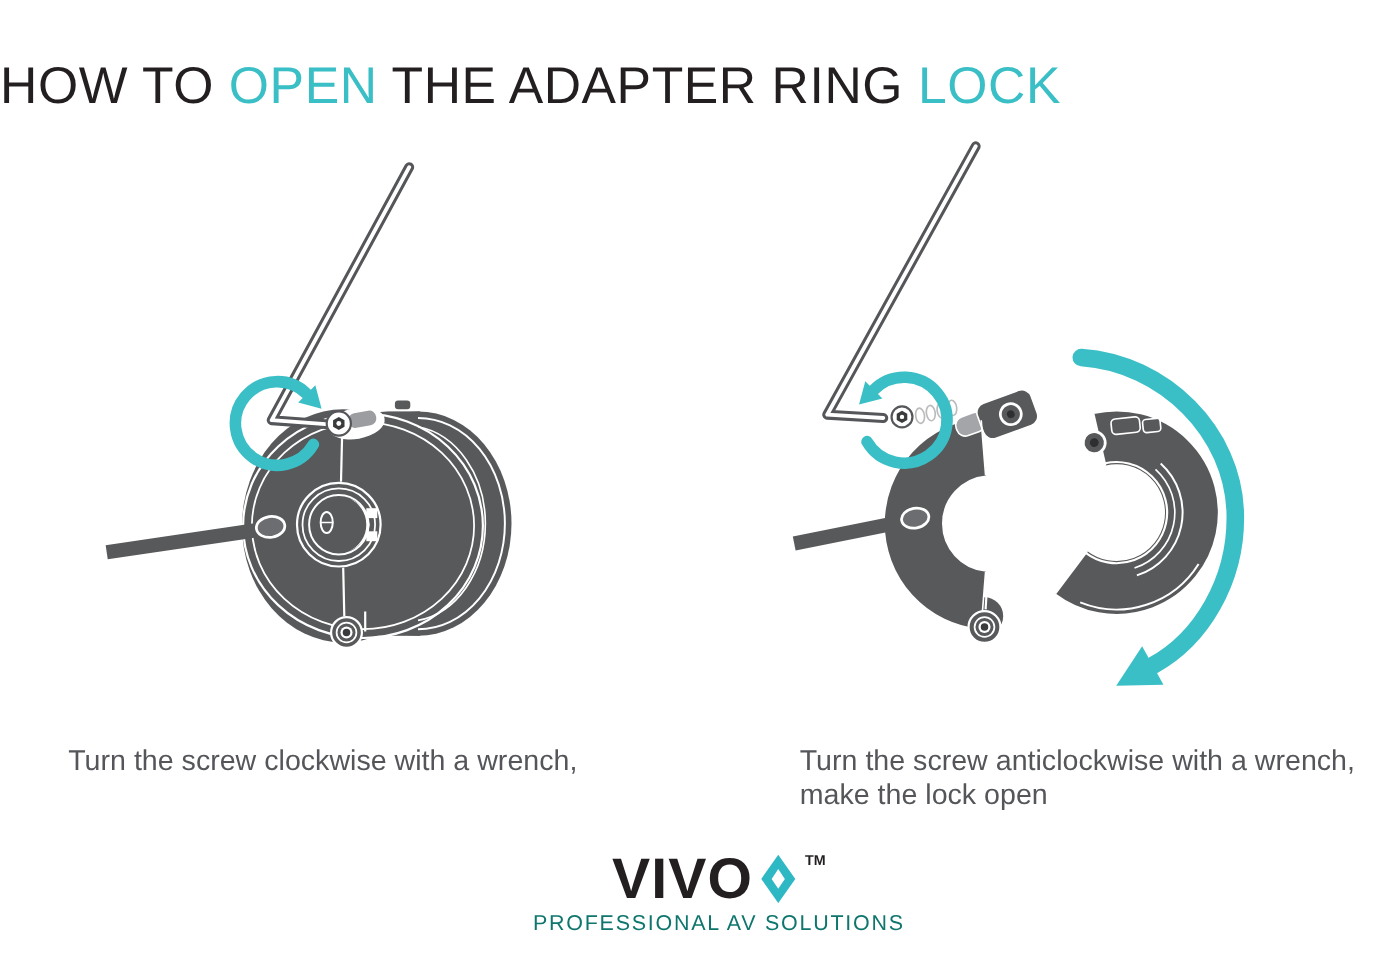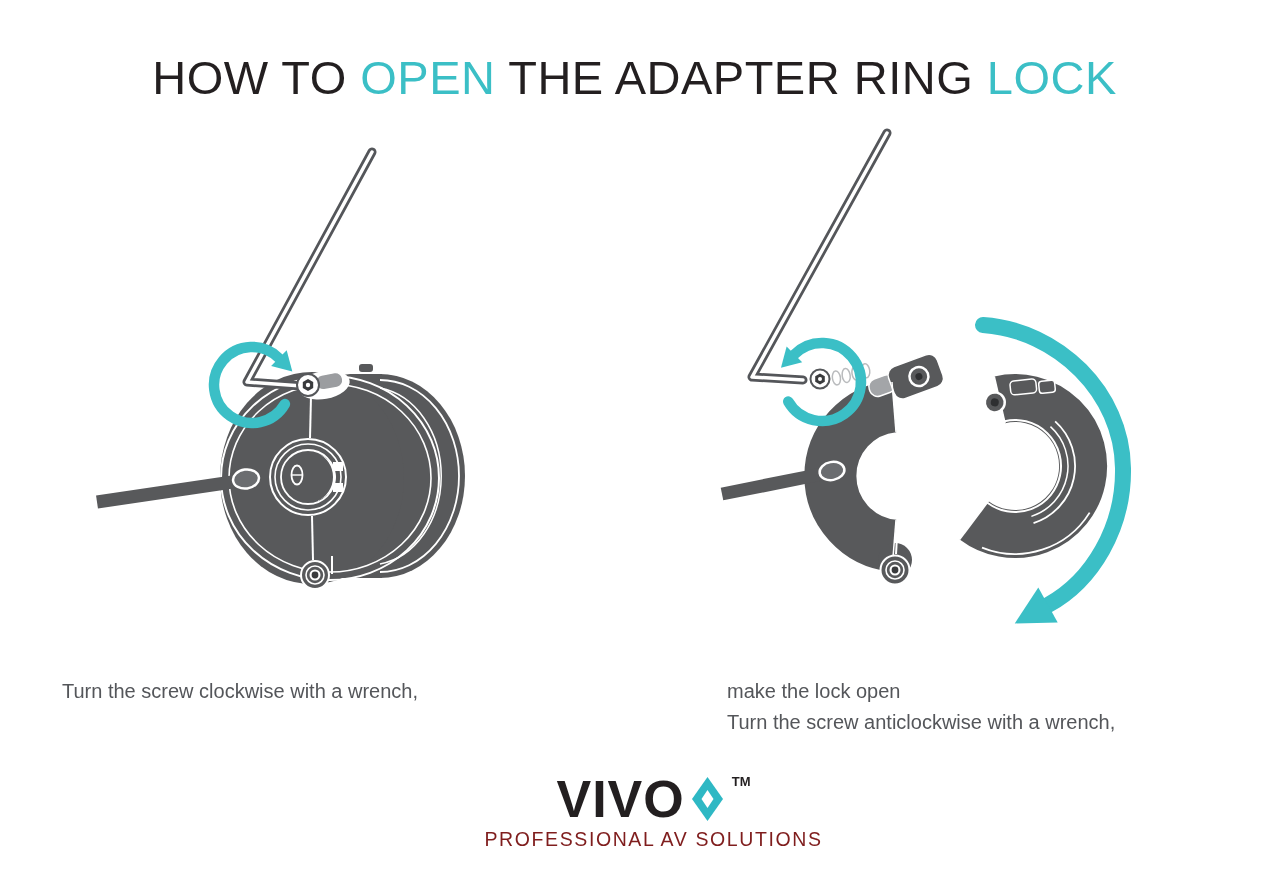--- a/index.html
+++ b/index.html
@@ -2,41 +2,41 @@
 <html><head>
 <meta charset="utf-8">
 <style>
   html,body{margin:0;padding:0;background:#ffffff;}
   .canvas{
     position:relative;width:1269px;height:881px;background:#ffffff;overflow:hidden;
     font-family:"Liberation Sans", sans-serif;
   }
   .title{
     position:absolute;top:50px;left:0;width:100%;margin:0;
-    text-align:center;font-size:47px;font-weight:400;letter-spacing:.5px;
+    font-size:47px;font-weight:400;letter-spacing:.5px;
     color:#231f20;white-space:nowrap;
   }
   .title .teal{color:#3bbfc6;}
   .figure{position:absolute;}
   .figure.left{left:50px;top:118px;width:560px;height:550px;}
   .figure.right{left:690px;top:108px;width:540px;height:580px;}
   .caption{
     position:absolute;top:676px;margin:0;
-    font-size:20px;line-height:31px;color:#54565a;font-weight:400;
+    font-size:26px;line-height:31px;color:#54565a;font-weight:400;
   }
   .caption.left{left:62px;}
   .caption.right{left:727px;}
   .logo{position:absolute;left:0;right:0;top:773px;text-align:center;padding-left:38px;}
   .brand{
     display:inline-flex;align-items:center;gap:7px;
     font-weight:700;font-size:52px;letter-spacing:1px;color:#231f20;line-height:1;
   }
   .brand .tm{font-size:13px;font-weight:700;align-self:flex-start;margin-top:2px;margin-left:2px;letter-spacing:0;text-align:center;}
   .tagline{
-    margin-top:3px;font-size:19.5px;letter-spacing:1.6px;color:#7f1d1d;font-weight:400;
+    margin-top:3px;font-size:19.5px;letter-spacing:1.6px;color:#0f766e;font-weight:400;
   }
 </style>
 </head>
 <body>
 
 <div class="canvas">
 
   <h1 class="title"><span>HOW TO </span><span class="teal">OPEN</span><span> THE ADAPTER RING </span><span class="teal">LOCK</span></h1>
 
   <div class="figure left">
@@ -181,22 +181,22 @@
         <path d="M 293 217 C 368 222 432 285 433 360 C 434 420 402 473 358 497" fill="none" stroke="#3bbfc6" stroke-width="16" stroke-linecap="round"></path>
         <path d="M 0 -20 L 38 0 L 0 20 Z" fill="#3bbfc6" transform="translate(358 497) rotate(151)"></path>
       </g>
     </svg>
   </div>
 
   <p class="caption left">
     <span style="display:block">Turn the screw clockwise with a wrench,</span>
   </p>
   <p class="caption right">
+    <span style="display:block">Turn the screw anticlockwise with a wrench,</span>
     <span style="display:block">make the lock open</span>
-    <span style="display:block">Turn the screw anticlockwise with a wrench,</span>
   </p>
 
   <div class="logo">
     <div class="brand">
       <span>VIVO</span>
       <svg width="31" height="44" viewBox="0 0 31 44">
         <polygon points="15.5,0 31,22 15.5,44 0,22" fill="#2eb8c4"></polygon>
         <polygon points="15.5,13 21.5,22 15.5,31 9.5,22" fill="#ffffff"></polygon>
       </svg>
       <span class="tm">TM</span>

